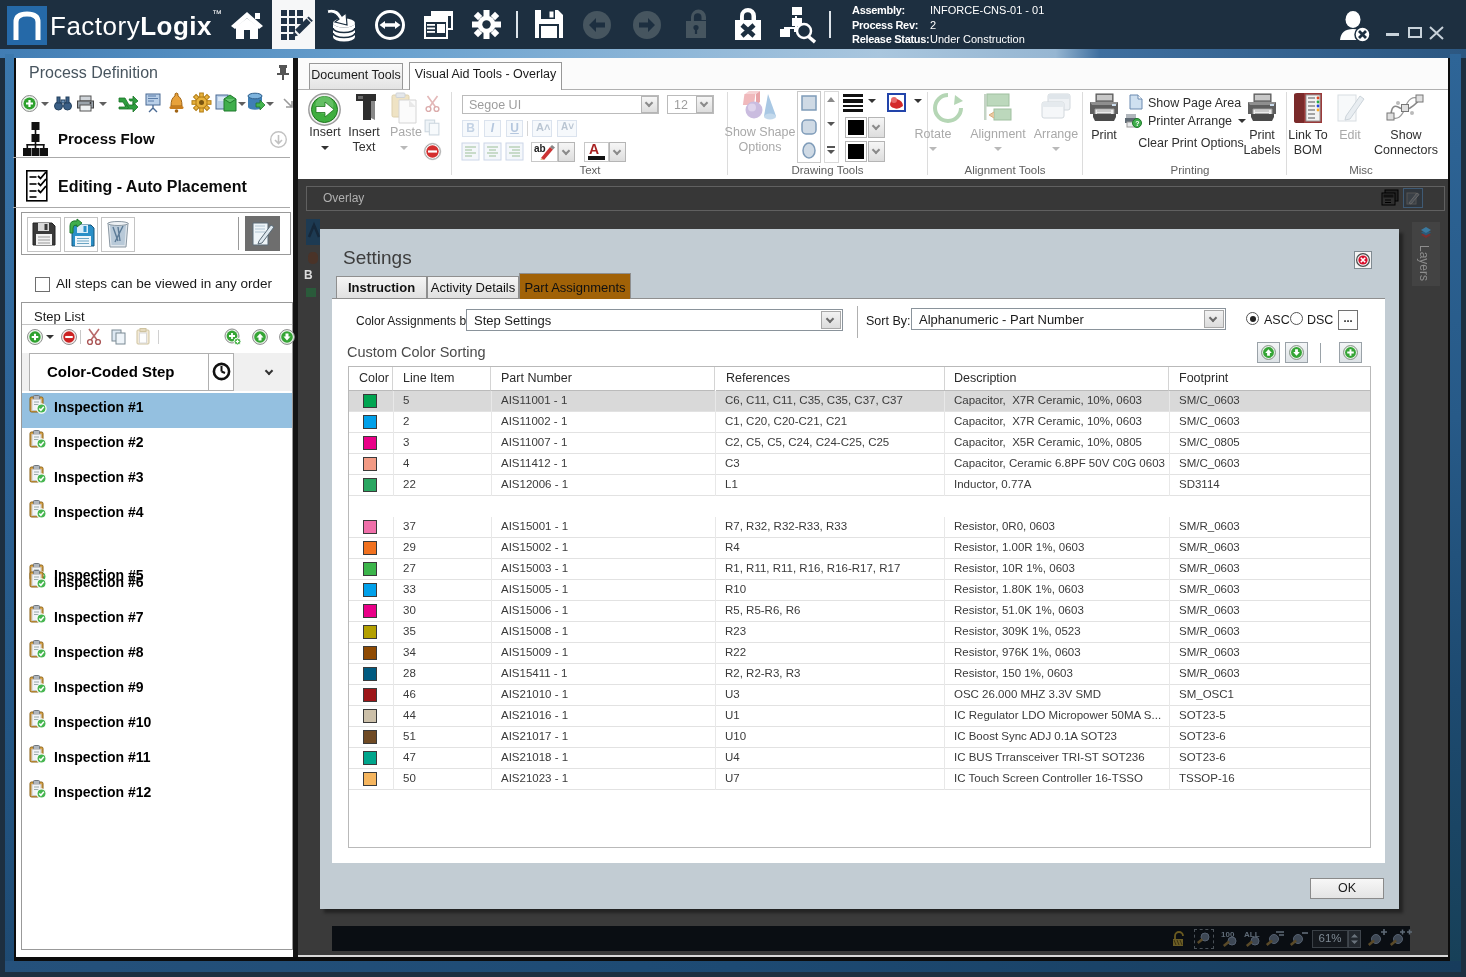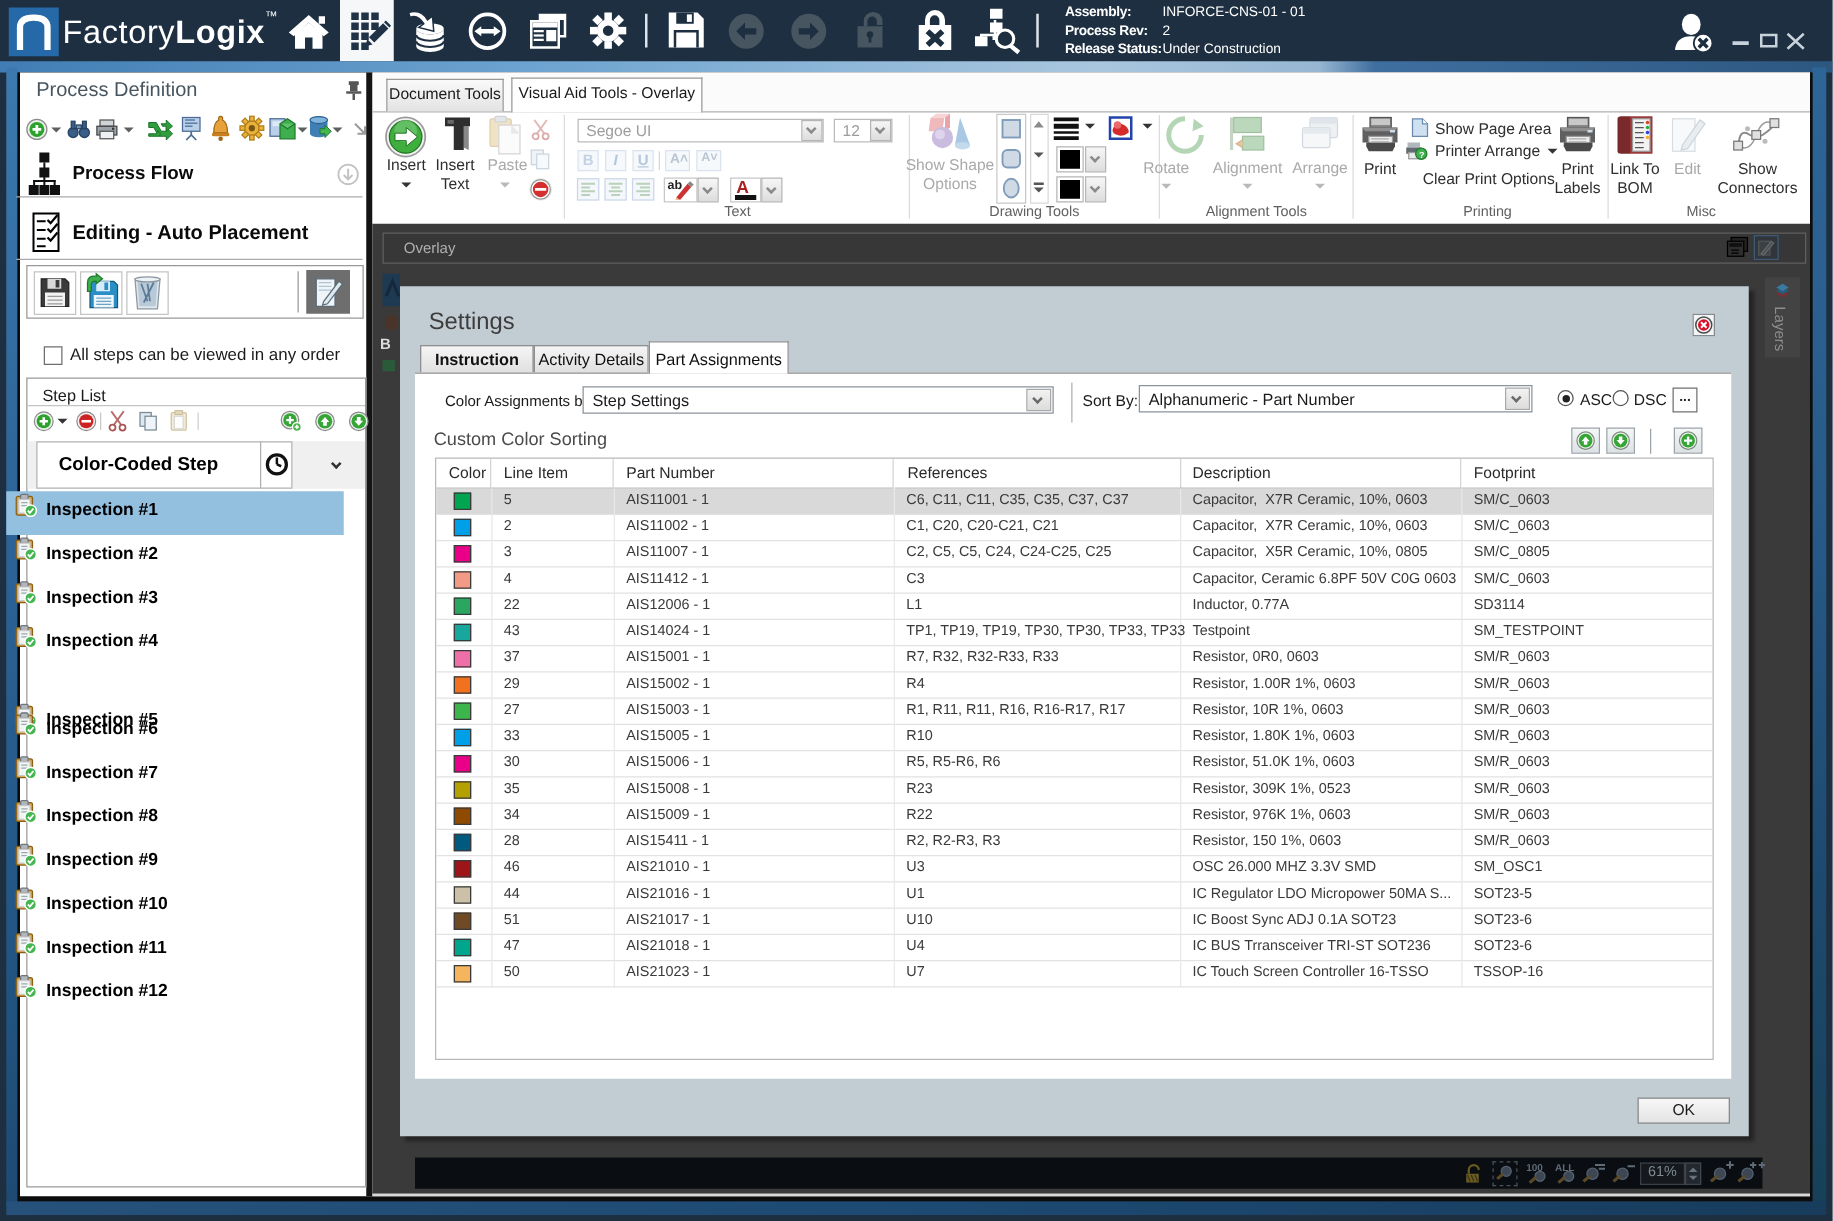--- a/index.html
+++ b/index.html
@@ -35,21 +35,21 @@
 #lp-box { left:21px; top:269px; width:270px; height:45px; border:1px solid #999; background:#fff;}
 .lp-btn { position:absolute; top:274px; width:34px; height:35px; border:1px solid #c4c4c4; background:#fff; }
 #lp-chk { left:35px; top:335px; width:15px; height:15px; border:1px solid #6e6e6e; background:#fff; }
 #lp-chklbl { left:57px; top:334px; font-size:13.5px; color:#1a1a1a; }
 #steps { left:21px; top:302px; width:272px; height:648px; border:1px solid #999; background:#fff; }
 #steps-title { left:34px; top:309px; font-size:13px; color:#1a1a1a; }
 #cc-row { left:22px; top:353px; width:270px; height:38px; background:#f0f0f0; }
 #cc-white { left:29px; top:353px; width:180px; height:38px; background:#fff; border:1px solid #b0b0b0; }
 #cc-txt { left:47px; top:363px; font-size:15px; font-weight:bold; color:#000; }
 #cc-clock { left:208px; top:353px; width:26px; height:38px; background:#fff; border:1px solid #b0b0b0; }
-.srow { position:absolute; left:5px; width:270px; height:35px; }
+.srow { position:absolute; left:22px; width:270px; height:35px; }
 .srow span { position:absolute; left:32px; top:6px; font-size:14px; font-weight:bold; color:#000; }
 .sel { background:#94c0e0; }
 
 
 #tabstrip { left:298px; top:58px; width:1150px; height:31px; background:#fbfbfb; }
 .rtab { position:absolute; top:63px; height:26px; white-space:nowrap; z-index:2; font-size:12.5px; color:#1a1a1a; text-align:center; border:1px solid #989898; border-bottom:none; background:linear-gradient(180deg,#f9f9f9,#e3e3e3); padding-top:4px; z-index:2;}
 .rtab.active { top:62px; height:28px; background:#fff; z-index:3; }
 #rbody { left:298px; top:89px; width:1150px; height:90px; background:#fff; border-top:1px solid #b0b0b0; }
 .gsep { position:absolute; top:92px; width:1px; height:83px; background:#dcdcdc; }
 .glabel { position:absolute; top:164px; font-size:11.5px; color:#606060; text-align:center; }
@@ -73,21 +73,21 @@
 #blackbar { left:332px; top:926px; width:1078px; height:25px; background:#0a0e13; }
 #pctbox { left:1312px; top:930px; width:36px; height:18px; background:#15191e; border:1px solid #3a4046; color:#7f8a94; font-size:11.5px; text-align:center; padding-top:1px;}
 #spin { left:1348px; top:930px; width:13px; height:18px; background:#23282e; border:1px solid #3f454c; }
 
 
 #dlg { left:320px; top:229px; width:1079px; height:680px; background:#c2ccd3; box-shadow:4px 4px 3px rgba(0,0,0,0.4); z-index:5; }
 .dlg-el { position:absolute; z-index:6; }
 #dlg-title { left:343px; top:247px; font-size:19px; color:#3d3d3d; }
 #dlg-close { left:1354px; top:251px; width:18px; height:18px; background:#f4f4f4; border:1px solid #808b92; }
 .dtab { position:absolute; height:22px; font-size:13px; color:#111; text-align:center; background:linear-gradient(180deg,#f5f5f5,#e0e0e0); border:1px solid #8f8f8f; border-bottom:none; padding-top:3px; top:276px; z-index:6;}
-.dtab.active { top:273px; height:26px; background:#ffffff; z-index:8; padding-top:6px; }
+.dtab.active { top:273px; height:26px; background:#a16207; z-index:8; padding-top:6px; }
 #dpage { left:332px; top:298px; width:1053px; height:565px; background:#fff; border-top:1px solid #8f8f8f; z-index:7; }
 .dlabel { position:absolute; font-size:12.5px; white-space:nowrap; color:#1a1a1a; z-index:8; }
 .dcombo { position:absolute; border:1px solid #8a939b; background:#fff; z-index:8; height:22px;}
 .dcombo span { position:absolute; left:7px; top:3px; font-size:13px; color:#1a1a1a; }
 .dcombo .abox { position:absolute; right:1px; top:1px; width:20px; height:18px; background:linear-gradient(180deg,#f2f2f2,#dcdcdc); border:1px solid #a8a8a8; }
 .radio { position:absolute; width:13px; height:13px; border:1px solid #555; border-radius:50%; background:#fff; z-index:8;}
 .radio.on::after { content:""; position:absolute; left:2.5px; top:2.5px; width:6px; height:6px; border-radius:50%; background:#222; }
 #dots { left:1338px; top:310px; width:20px; height:20px; border:1px solid #707070; background:#fdfdfd; z-index:8; text-align:center; font-size:11px; font-weight:bold; color:#222; line-height:14px;}
 .grnbtn { position:absolute; top:342px; width:23px; height:21px; border:1px solid #9aa2a8; background:linear-gradient(180deg,#f4f6f7,#dde2e6); z-index:8;}
 #ctable { left:348px; top:366px; width:1023px; height:482px; border:1px solid #b9b9b9; background:#fff; z-index:8; }
@@ -1040,33 +1040,20 @@
       <span class="vline" style="left:142px;"></span>
       <span class="vline" style="left:366px;"></span>
       <span class="vline" style="left:595px;"></span>
       <span class="vline" style="left:820px;"></span>
 <div class="cA">22</div>
       <div class="cB">AIS12006 - 1</div>
       <div class="cC">L1</div>
       <div class="cD">Inductor, 0.77A</div>
       <div class="cE">SD3114</div>
     </div>
-<div class="tr" style="top:129px;">
-<div class="sw" style="background:#18a79c;"></div>
-<span class="vline" style="left:44px;"></span>
-      <span class="vline" style="left:142px;"></span>
-      <span class="vline" style="left:366px;"></span>
-      <span class="vline" style="left:595px;"></span>
-      <span class="vline" style="left:820px;"></span>
-<div class="cA">43</div>
-      <div class="cB">AIS14024 - 1</div>
-      <div class="cC">TP1, TP19, TP19, TP30, TP30, TP33, TP33</div>
-      <div class="cD">Testpoint</div>
-      <div class="cE">SM_TESTPOINT</div>
-    </div>
 <div class="tr" style="top:150px;">
 <div class="sw" style="background:#ef6fa9;"></div>
 <span class="vline" style="left:44px;"></span>
       <span class="vline" style="left:142px;"></span>
       <span class="vline" style="left:366px;"></span>
       <span class="vline" style="left:595px;"></span>
       <span class="vline" style="left:820px;"></span>
 <div class="cA">37</div>
       <div class="cB">AIS15001 - 1</div>
       <div class="cC">R7, R32, R32-R33, R33</div>

